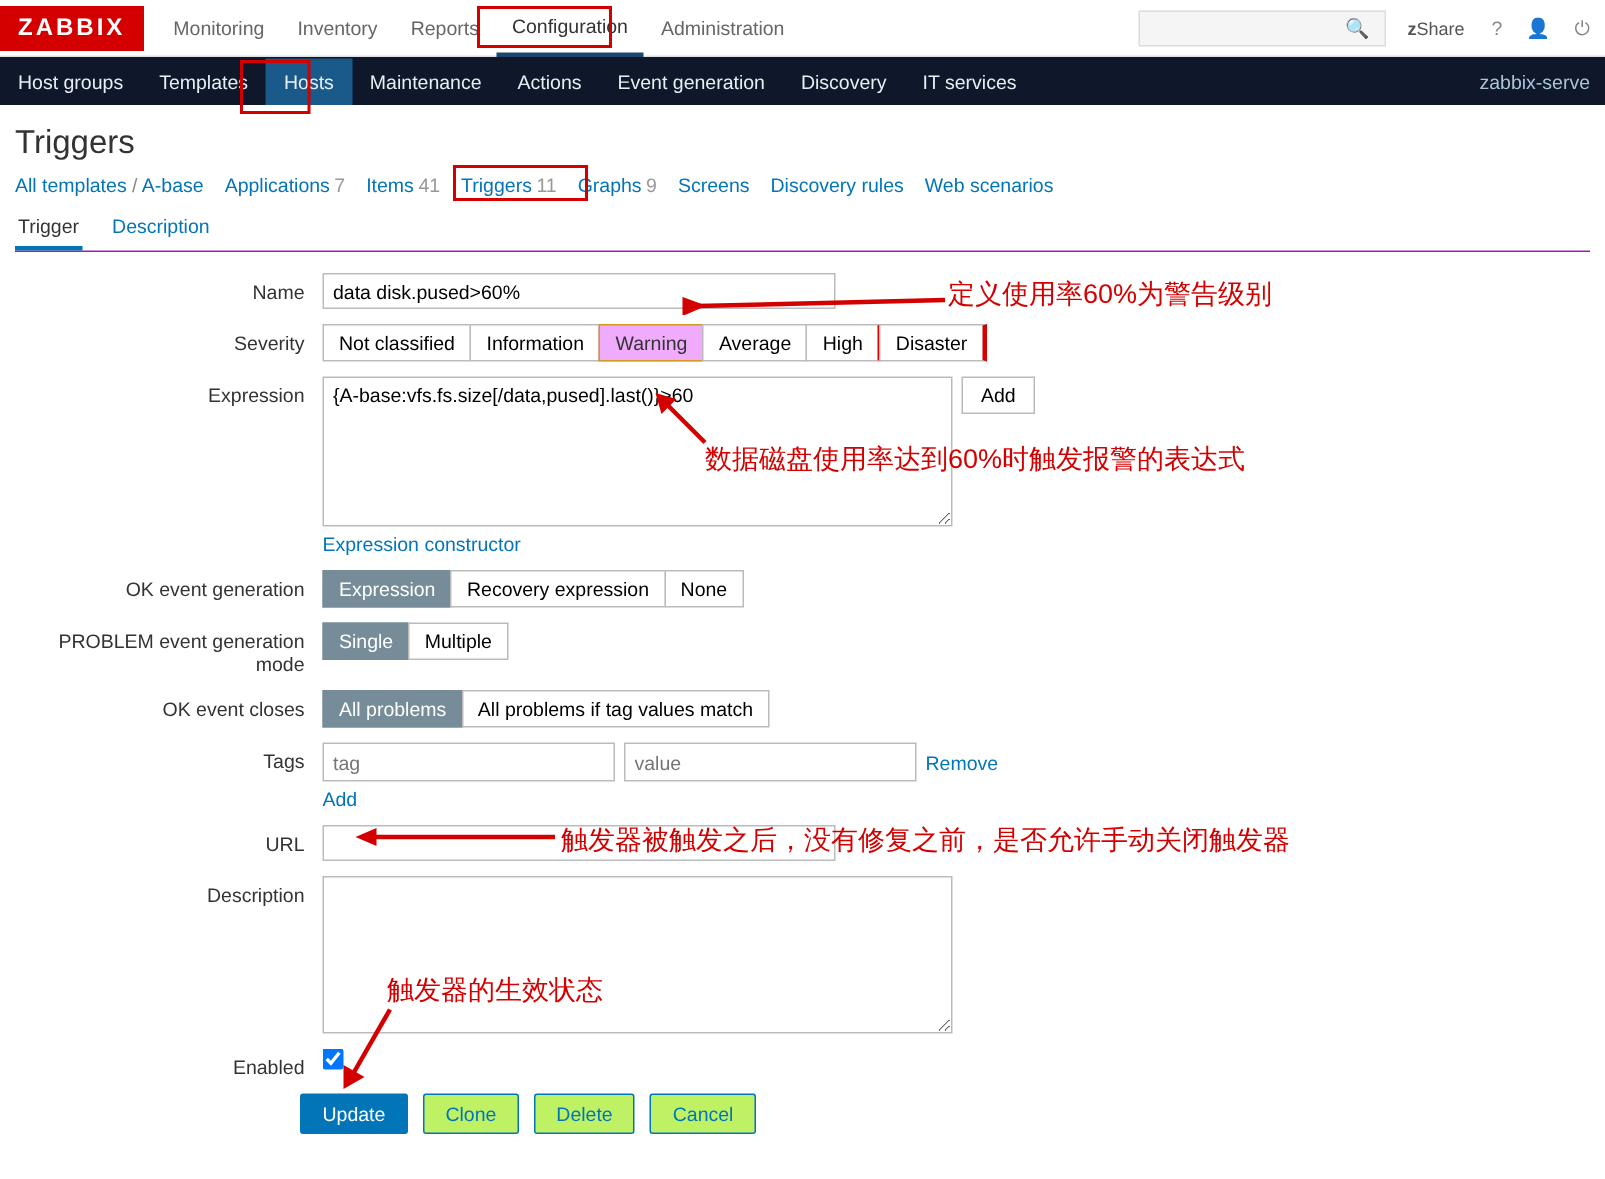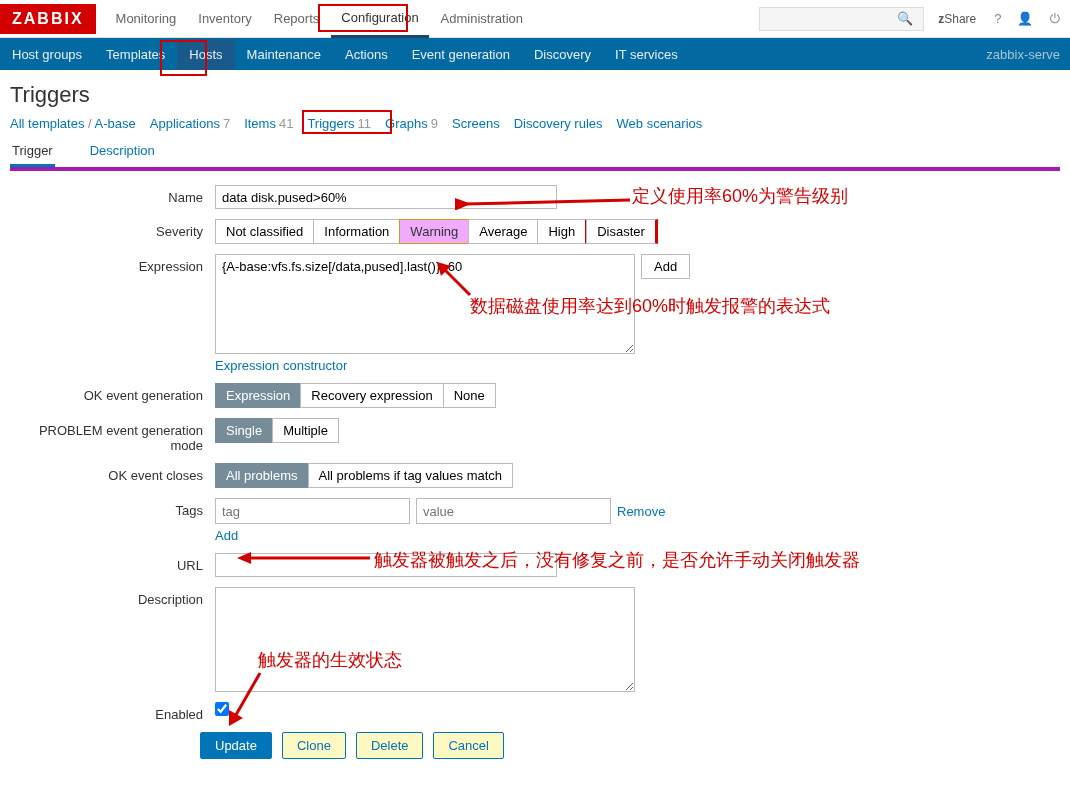--- a/index.html
+++ b/index.html
@@ -6,31 +6,31 @@
 body{font-size:13px;color:#1f2c33;background:#fff;width:1070px;position:relative}
 .topbar{display:flex;align-items:center;height:38px;border-bottom:1px solid #e0e0e0;position:relative}
 .logo{background:#d40000;color:#fff;font-weight:bold;letter-spacing:2px;padding:6px 12px;font-size:16px;margin-right:10px}
 .topnav{display:flex;gap:2px;align-items:center}
 .topnav a{color:#666;padding:10px 10px;text-decoration:none;cursor:pointer;font-size:13px}
 .topnav a.active{color:#333;border-bottom:3px solid #1e466c}
 .topright{position:absolute;right:0;display:flex;align-items:center;gap:8px}
 .search{width:165px;height:24px;background:#f5f5f5;border:1px solid #ddd;display:flex;align-items:center;justify-content:flex-end;padding-right:6px}
 .iconbtn{color:#888;padding:4px;cursor:pointer}
 .share{color:#555;font-size:12px;padding:4px 6px;cursor:pointer}
-.subbar{background:#0369a1;display:flex;align-items:center;height:32px;color:#e8eef3;font-size:13px;position:relative}
+.subbar{background:#0f172a;display:flex;align-items:center;height:32px;color:#e8eef3;font-size:13px;position:relative}
 .subbar a{color:#e8eef3;padding:8px 12px;text-decoration:none;cursor:pointer}
 .subbar a.sel{background:#1a5a8a}
 .subright{position:absolute;right:10px;color:#aac4d8}
 .pagewrap{padding:12px 10px}
 h1{font-size:22px;font-weight:normal;color:#333;margin-bottom:8px}
 .crumbs{display:flex;gap:14px;align-items:center;flex-wrap:wrap;margin-bottom:4px;font-size:13px}
 .crumbs a{color:#0275b8;text-decoration:none;cursor:pointer}
 .crumbs .sep{color:#888}
 .crumbs .cnt{color:#999;margin-left:3px}
-.tabs{display:flex;gap:33px;border-bottom:4px solid #a21caf;margin-top:6px}
+.tabs{display:flex;gap:18px;border-bottom:1px solid #a21caf;margin-top:6px}
 .tabs a{color:#0275b8;padding:6px 2px;text-decoration:none;cursor:pointer}
 .tabs a.sel{color:#333;border-bottom:3px solid #0275b8}
 .form{padding-top:14px}
 .row{display:flex;align-items:flex-start;margin-bottom:10px}
 .lbl{width:205px;text-align:right;padding-right:12px;padding-top:5px;color:#333;font-size:13px}
 .fld{display:flex;flex-direction:column;gap:4px}
 .txt{width:342px;height:24px;border:1px solid #bbb;padding:2px 6px;font-size:13px}
 .txtarea{width:420px;height:100px;border:1px solid #bbb;padding:4px 6px;font-size:13px;resize:both}
 .btngroup{display:flex}
 .btn{border:1px solid #bbb;background:#fff;padding:4px 10px;font-size:13px;cursor:pointer;margin-left:-1px}
@@ -38,21 +38,21 @@
 .btn.sel{background:#768d99;color:#fff;border-color:#768d99}
 .btn.warn{background:#f0abfc;color:#333;border-color:#d49a1d}
 .dis{border-right:3px solid #d40000!important}
 .hi{border-right:2px solid #d40000!important}
 .addbtn{border:1px solid #bbb;background:#fff;padding:4px 12px;font-size:13px;cursor:pointer;margin-left:6px}
 .link{color:#0275b8;text-decoration:none;cursor:pointer;font-size:13px}
 .tagrow{display:flex;align-items:center;gap:6px}
 .tagin{width:195px;height:26px;border:1px solid #bbb;padding:2px 6px;font-size:13px;color:#999}
 .chk{width:14px;height:14px}
 .actions{display:flex;gap:10px;margin-left:190px;}
-.pbtn{border:1px solid #0275b8;background:#fef9c3;color:#0275b8;padding:5px 14px;font-size:13px;cursor:pointer;border-radius:2px}
+.pbtn{border:1px solid #0275b8;background:#bef264;color:#0275b8;padding:5px 14px;font-size:13px;cursor:pointer;border-radius:2px}
 .pbtn.primary{background:#0275b8;color:#fff}
 .redbox{position:absolute;border:2px solid #d40000;pointer-events:none;z-index:50}
 .redtext{position:absolute;color:#d40000;font-size:18px;z-index:51;pointer-events:none}
 .arrow{position:absolute;z-index:49;pointer-events:none}
 </style>
 </head>
 <body>
 
 <div class="topbar">
   <div class="logo">ZABBIX</div>

